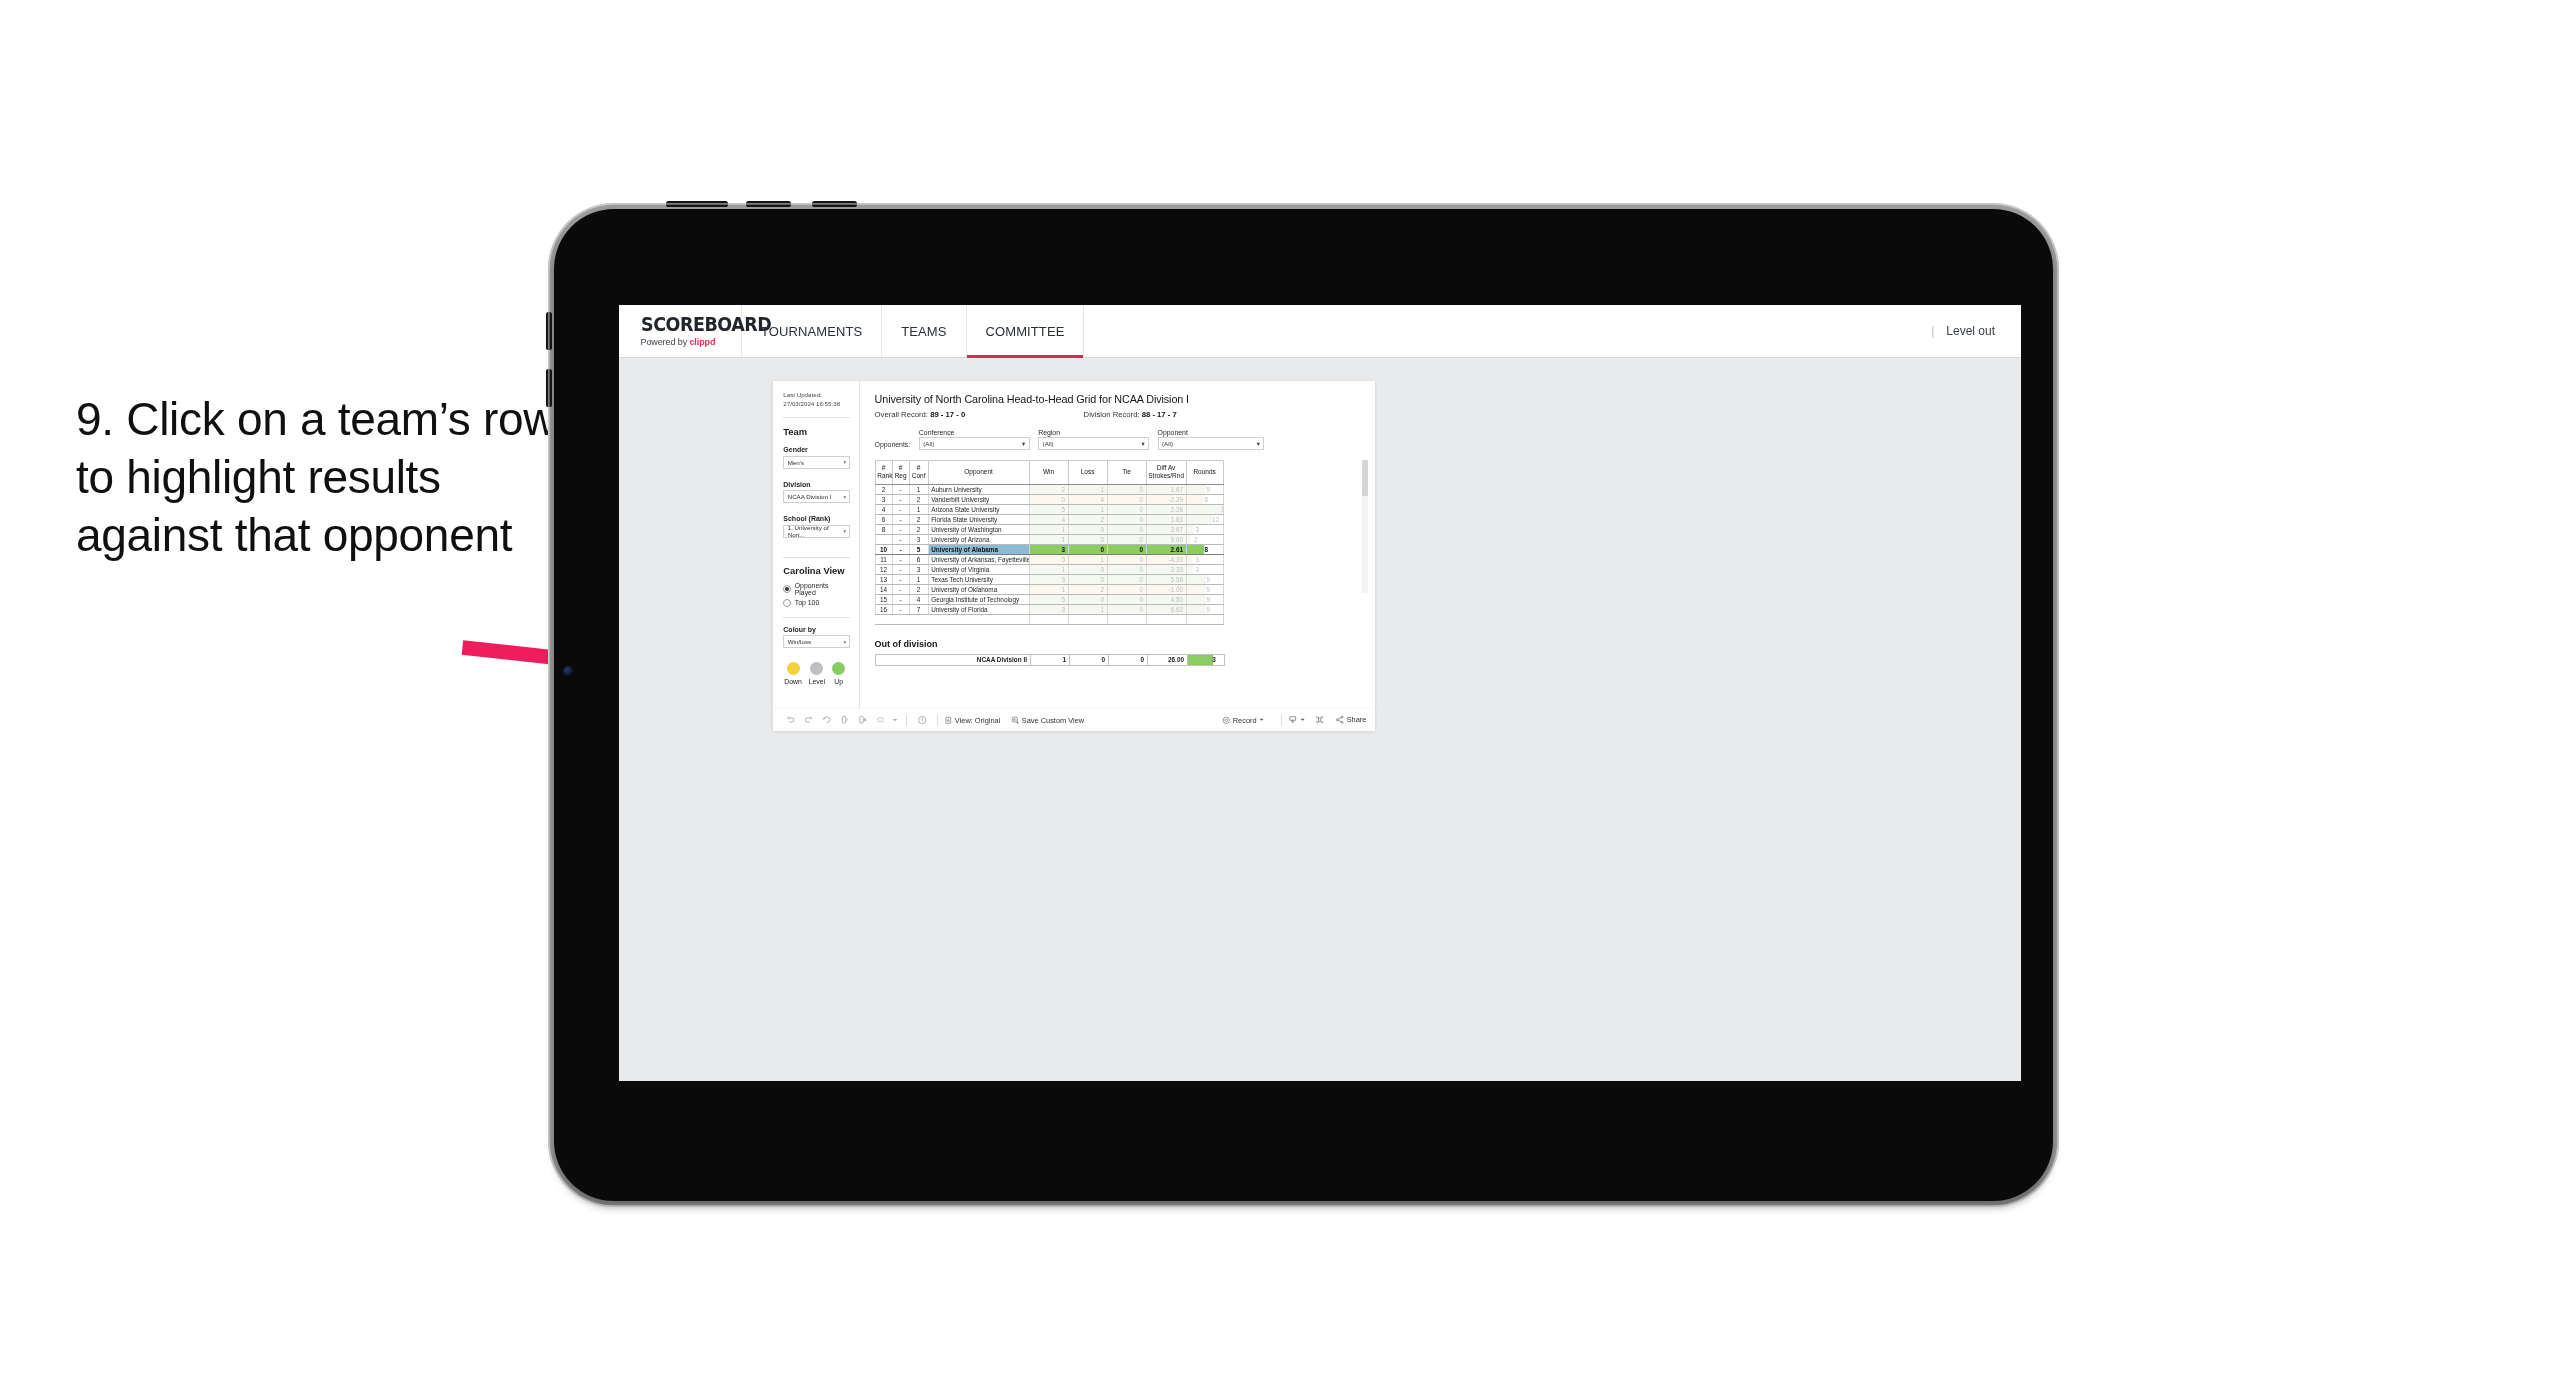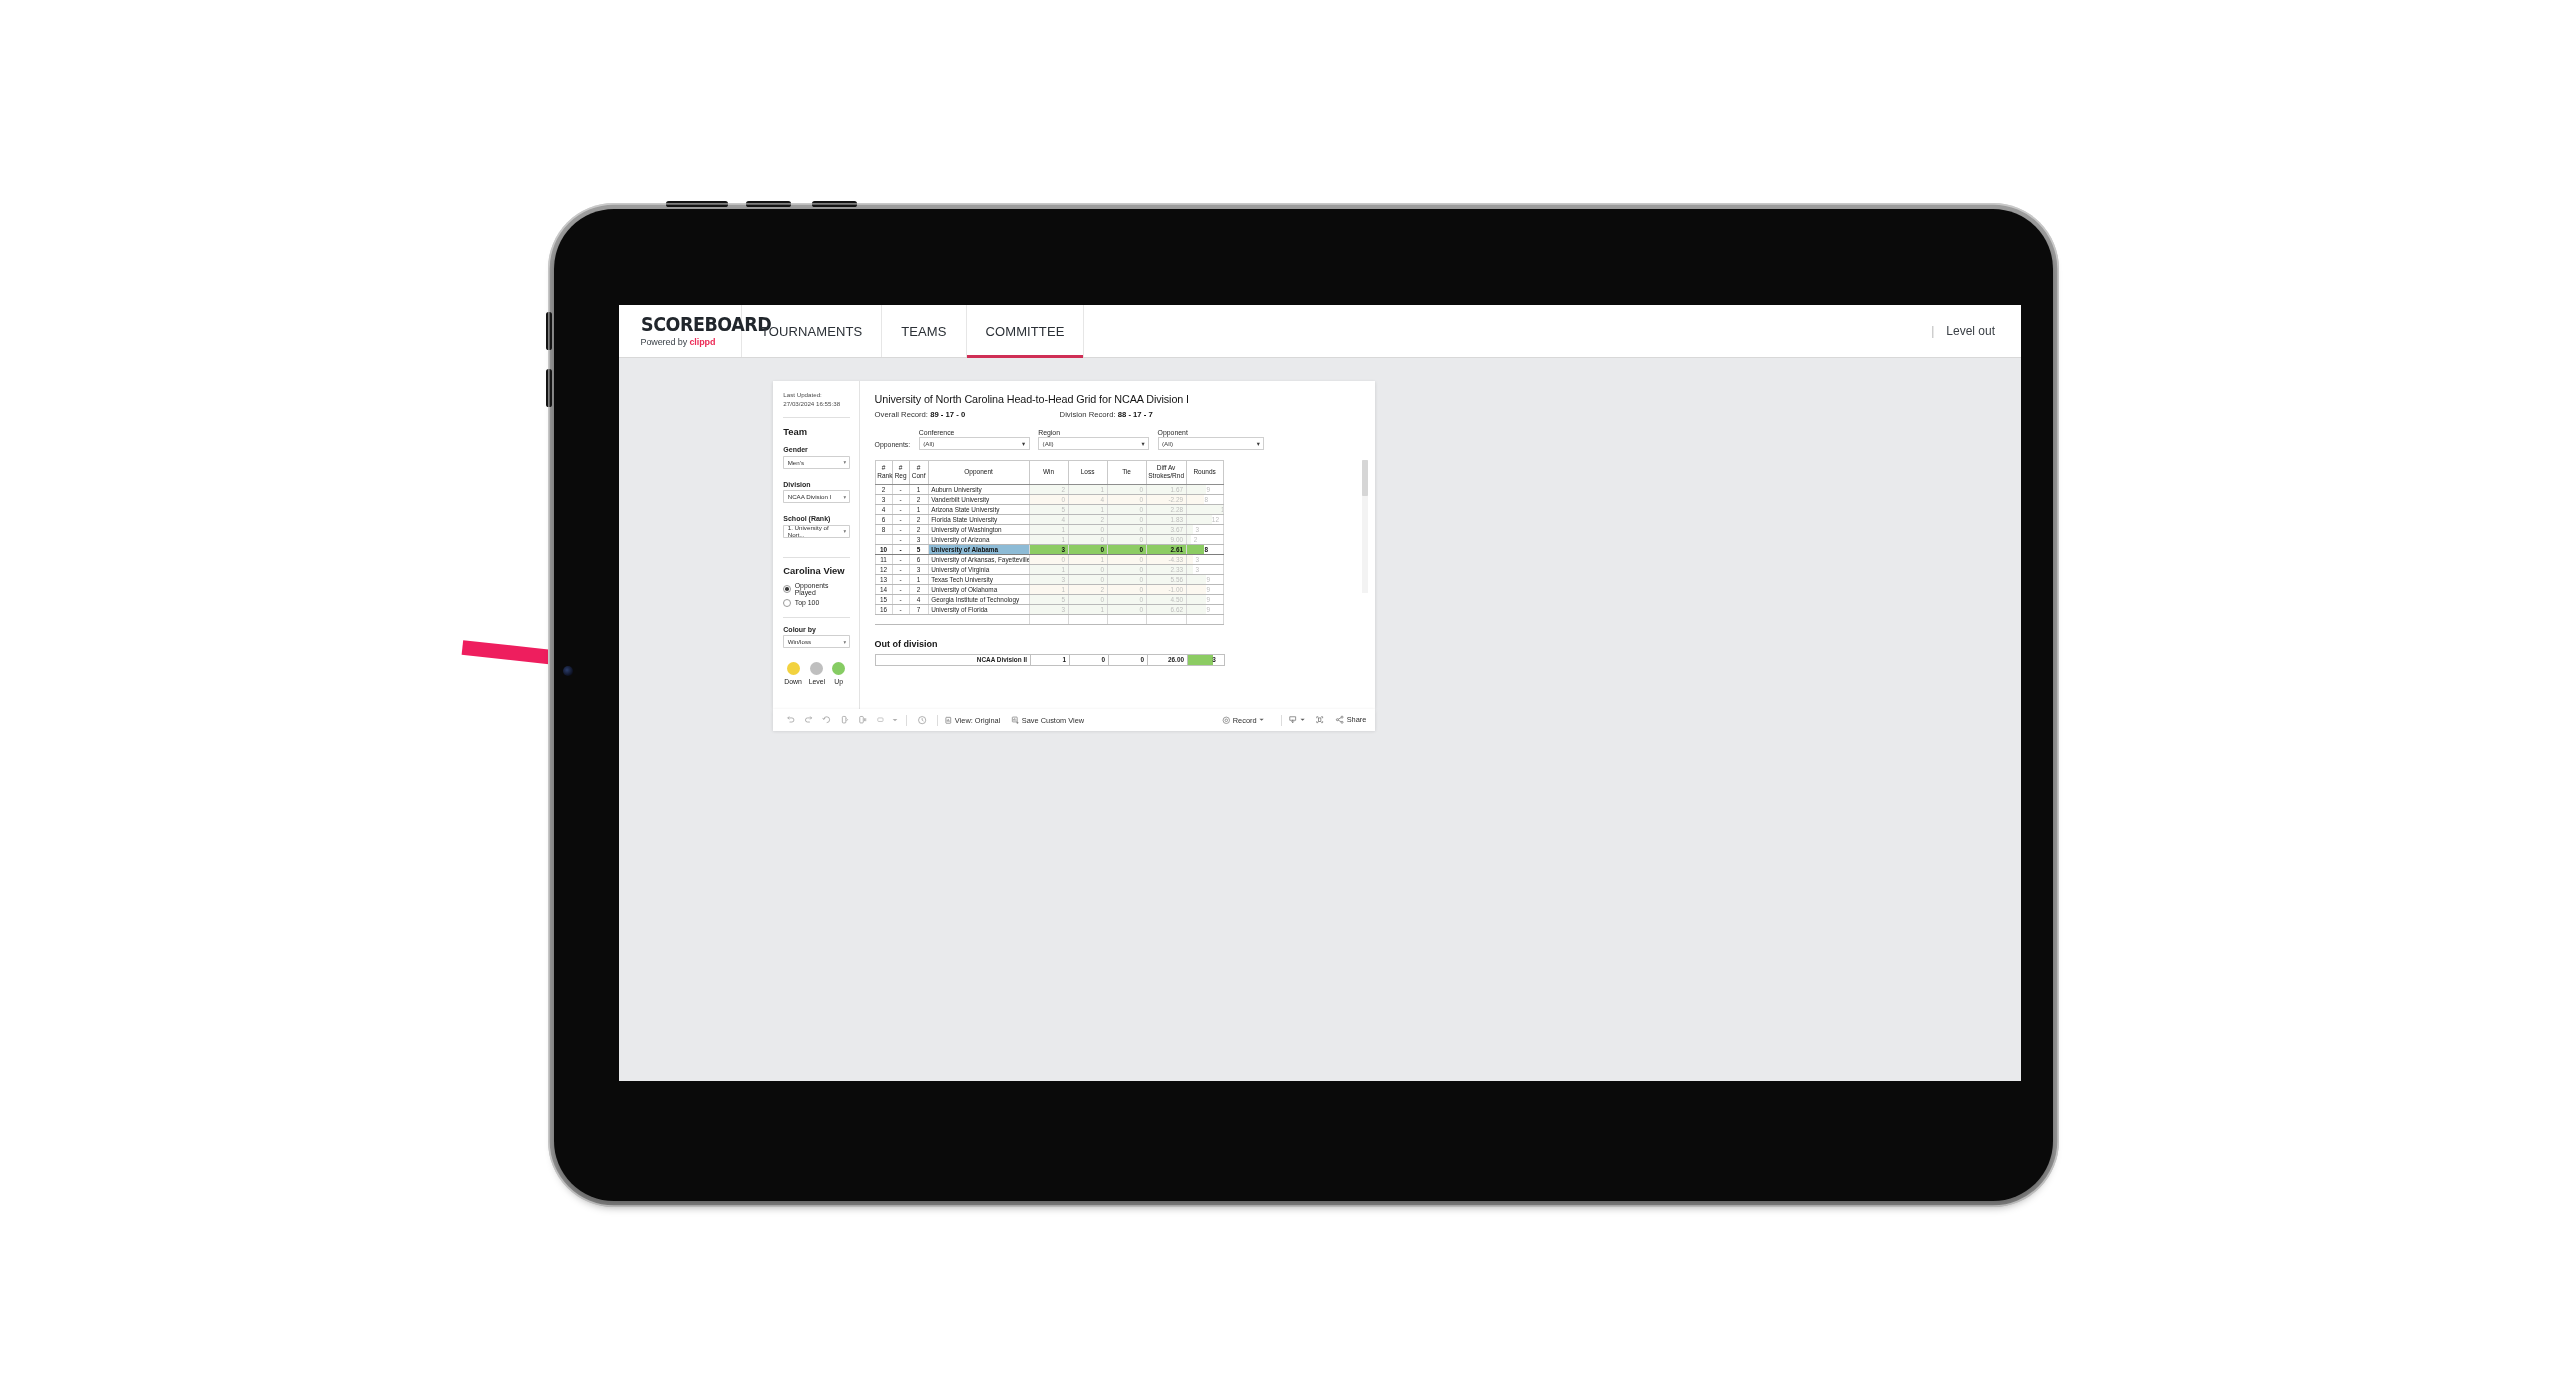--- a/index.html
+++ b/index.html
@@ -106,21 +106,21 @@
   .rd{width:6px;height:6px;border-radius:50%;border:0.9px solid #9a9a9a;background:#fff;position:relative;flex:none;}
   .rd.on:after{content:"";position:absolute;inset:1.2px;border-radius:50%;background:#3a3a3a;}
   .legend{display:flex;gap:6.9px;margin-top:13.7px;padding-left:0.9px;}
   .lg{display:flex;flex-direction:column;align-items:center;gap:3.4px;}
   .dot{width:13px;height:13px;border-radius:50%;}
   .lgl{font-size:6.9px;color:#1b1b1b;}
 
   
   .view{flex:1;box-sizing:border-box;padding:12px 14.6px 0 14.6px;position:relative;}
   .vtitle{font-size:10.8px;color:#151515;font-weight:400;letter-spacing:-0.1px;}
-  .recs{display:flex;margin-top:5.2px;font-size:7.7px;color:#333;}
+  .recs{display:flex;margin-top:5.2px;font-size:7.7px;color:#333;gap:24px;}
   .recs .r1{width:185px;}
   .recs b{color:#121212;font-weight:700;}
   .filters{display:flex;align-items:flex-end;gap:8.6px;margin-top:9.4px;}
   .flab{font-size:6.9px;color:#2b2b2b;padding-bottom:2.6px;}
   .fgrp{display:flex;flex-direction:column;}
   .fgrp .t{font-size:6.9px;color:#1f1f1f;margin-bottom:1.7px;}
   .fbox{
     height:11px;border:0.9px solid #cfcfcf;background:#fff;display:flex;align-items:center;
     justify-content:space-between;padding:0 3.4px;font-size:6.2px;color:#3a3a3a;cursor:pointer;
   }
@@ -187,20 +187,21 @@
   .spacer{flex:1;}
 
   
   .arrow{position:absolute;left:0;top:0;pointer-events:none;}
 </style>
 </head>
 <body>
 
 <div class="stage">
 
+  <div class="caption">9. Click on a team’s row to highlight results against that opponent</div>
 
   <svg class="arrow" width="2576" height="1385" viewBox="0 0 2999 1613">
     <defs>
       <marker id="ah" markerWidth="6" markerHeight="6" refX="2.2" refY="3" orient="auto">
         <path d="M0,0 L6,3 L0,6 Z" fill="#EE1E5E"></path>
       </marker>
     </defs>
     <line x1="538" y1="754" x2="1208" y2="828" stroke="#EE1E5E" stroke-width="17" marker-end="url(#ah)"></line>
   </svg>
 

